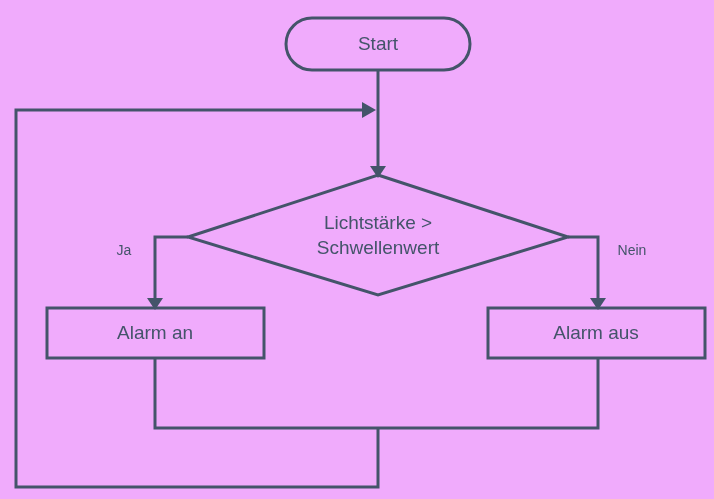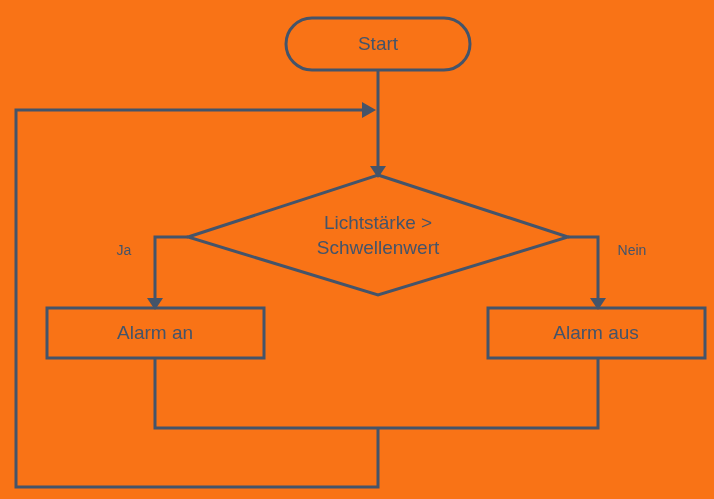--- a/index.html
+++ b/index.html
@@ -7,21 +7,21 @@
     padding: 0;
     background: #ffffff;
   }
   body {
     font-family: "Liberation Sans", sans-serif;
   }
   #flowchart-canvas {
     position: relative;
     width: 714px;
     height: 499px;
-    background: #f97316;
+    background: #f0abfc;
     overflow: hidden;
   }
   #flowchart-svg {
     position: absolute;
     left: 0;
     top: 0;
     width: 714px;
     height: 499px;
   }
   .node-label {

